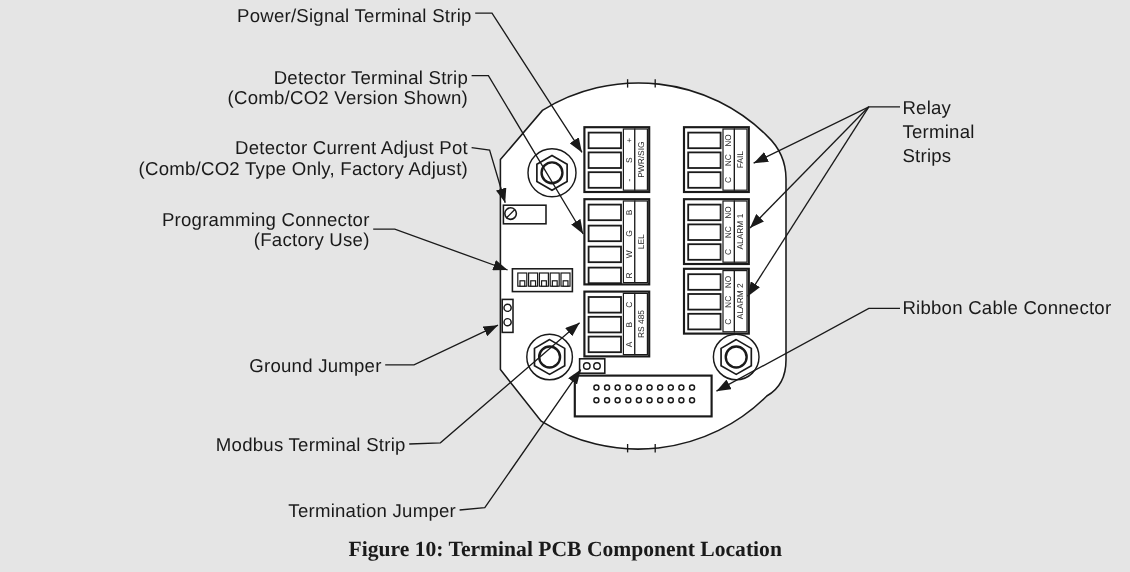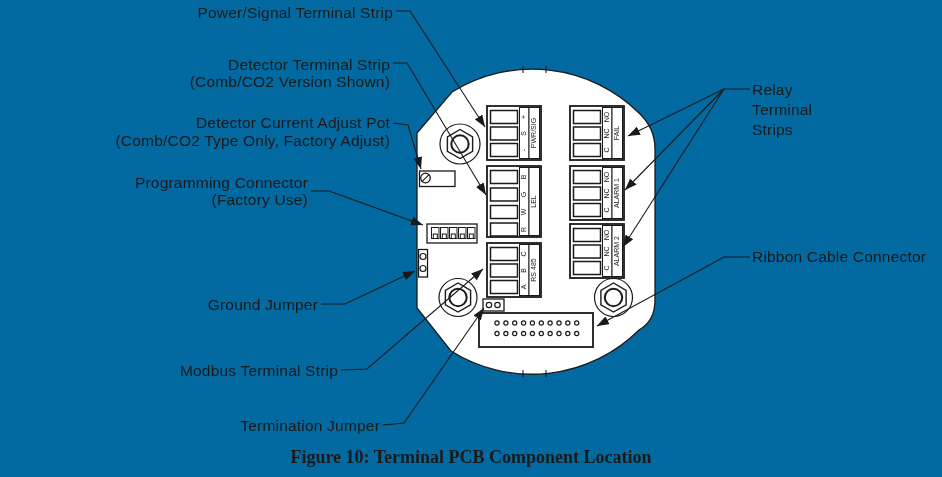--- a/index.html
+++ b/index.html
@@ -1,16 +1,16 @@
 <!DOCTYPE html>
 <html><head>
 <meta charset="utf-8">
 <style>
   html,body{margin:0;padding:0;background:#ffffff;}
-  .page{width:942px;height:477px;position:relative;background:#0369a1;overflow:hidden;}
+  .page{width:942px;height:477px;position:relative;background:#e5e5e5;overflow:hidden;}
   svg{display:block;}
   .ln{fill:none;stroke:#1a1a1a;stroke-width:1.1;}
   .outline{fill:#ffffff;stroke:#1a1a1a;stroke-width:1.3;}
   .shape{fill:#ffffff;stroke:#1a1a1a;stroke-width:1.3;}
   .strip-outer{fill:#ffffff;stroke:#1a1a1a;stroke-width:1.8;}
   .term{fill:#ffffff;stroke:#1a1a1a;stroke-width:1.5;}
   .col{fill:#ffffff;stroke:#1a1a1a;stroke-width:1;}
   .screw-outer{fill:#ffffff;stroke:#1a1a1a;stroke-width:1.2;}
   .screw-hex{fill:#ffffff;stroke:#1a1a1a;stroke-width:1.4;}
   .screw-inner{fill:#ffffff;stroke:#1a1a1a;stroke-width:2;}

